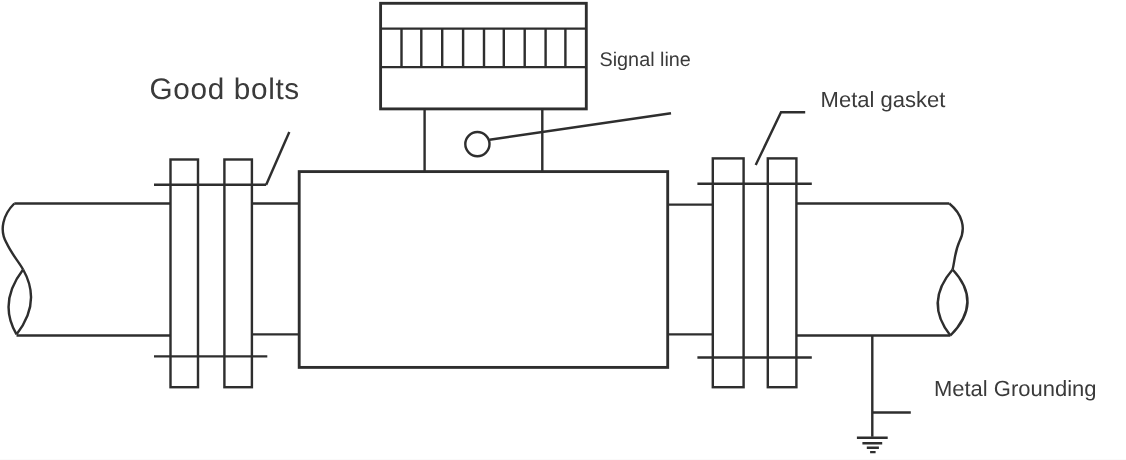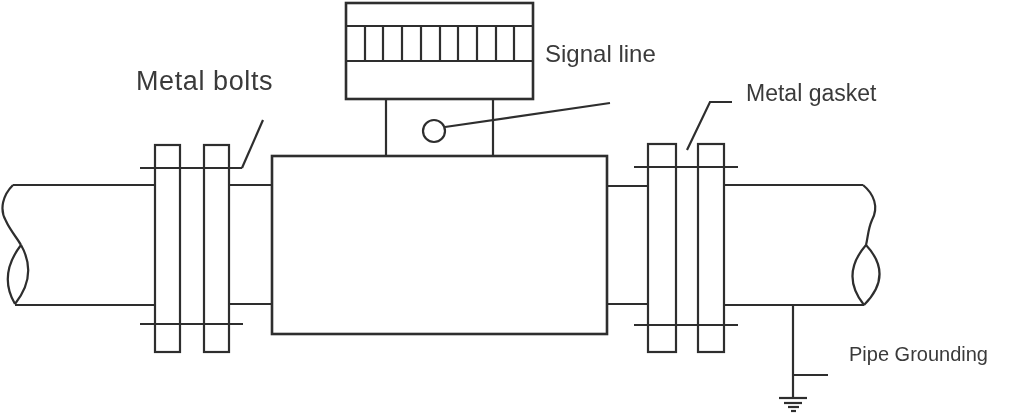--- a/index.html
+++ b/index.html
@@ -27,22 +27,22 @@
     stroke-width: 2.2;
   }
   #diagram-svg .thick { stroke-width: 2.6; }
   .label {
     position: absolute;
     color: var(--text);
     white-space: nowrap;
     user-select: none;
   }
   #lbl-metal-bolts   { left: 136px; top: 66px;  font-size: 27px; letter-spacing: 0.6px; }
-  #lbl-signal        { left: 545px; top: 42px;  font-size: 24px; line-height: 24px; }
-  #lbl-gasket        { left: 746px; top: 80px;  font-size: 23px; }
+  #lbl-signal        { left: 545px; top: 42px;  font-size: 18px; line-height: 24px; }
+  #lbl-gasket        { left: 746px; top: 80px;  font-size: 20px; }
   #lbl-ground        { left: 849px; top: 343px; font-size: 20px; line-height: 23px; }
 </style>
 </head>
 <body>
 
 <div id="stage">
 
   <svg id="diagram-svg" width="1024" height="418" viewBox="0 0 1024 418" xmlns="http://www.w3.org/2000/svg">
 
     <g>
@@ -120,25 +120,25 @@
 
     <g>
       <line x1="793" y1="305" x2="793" y2="397"></line>
       <line x1="779" y1="398" x2="807" y2="398"></line>
       <line x1="784" y1="403" x2="802" y2="403"></line>
       <line x1="788" y1="407" x2="799" y2="407"></line>
       <line x1="791" y1="411" x2="796" y2="411"></line>
     </g>
   </svg>
 
-  <div class="label" id="lbl-metal-bolts">Metal bolts</div>
+  <div class="label" id="lbl-metal-bolts">Good bolts</div>
 
   <div class="label" id="lbl-signal">
     <div>Signal line</div>
   </div>
 
   <div class="label" id="lbl-gasket">Metal gasket</div>
 
   <div class="label" id="lbl-ground">
-    <div>Pipe Grounding</div>
+    <div>Metal Grounding</div>
   </div>
 
 </div>
 
 </body></html>

